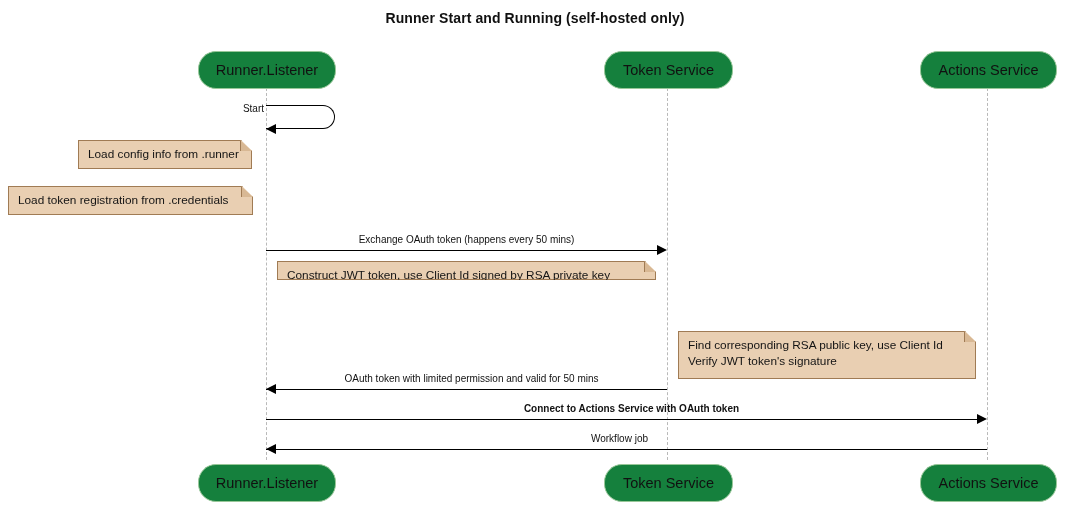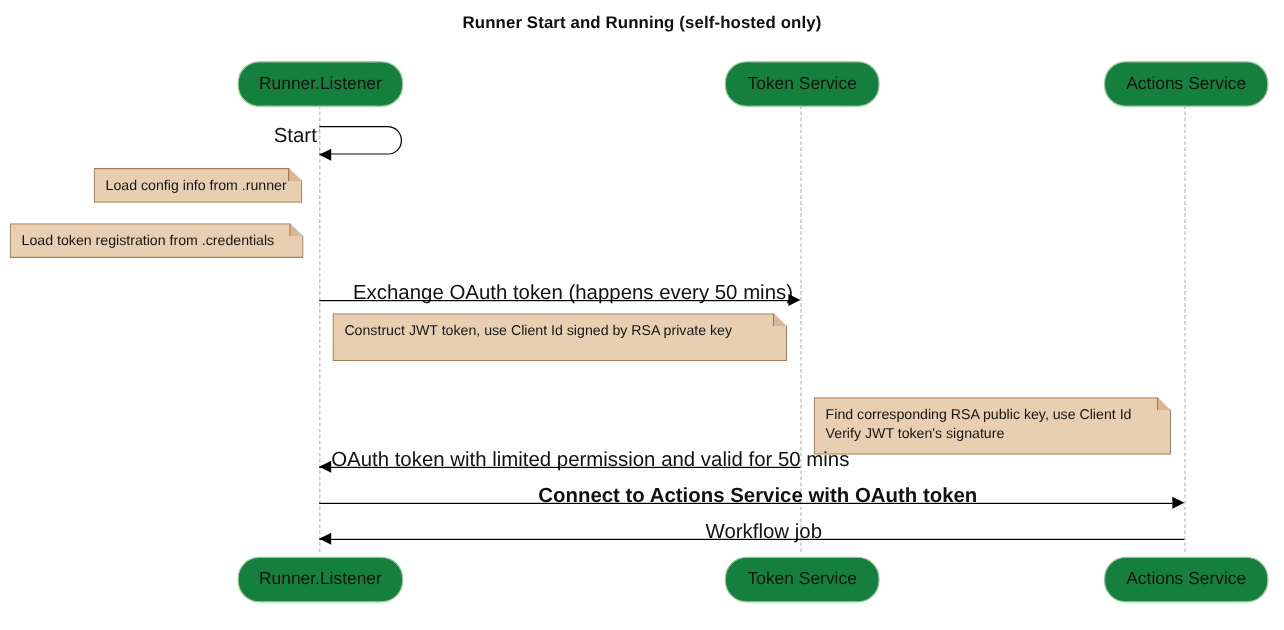--- a/index.html
+++ b/index.html
@@ -33,21 +33,21 @@
   .msg-line{
     position:absolute;height:0;border-top:1.4px solid #000;
   }
   .arrow-head{
     position:absolute;width:0;height:0;
     border-top:5px solid transparent;border-bottom:5px solid transparent;
   }
   .arrow-head.right{border-left:10px solid #000;}
   .arrow-head.left{border-right:10px solid #000;}
   .msg-label{
-    position:absolute;font-size:17px;color:#111;white-space:nowrap;
+    position:absolute;font-size:10px;color:#111;white-space:nowrap;
     text-align:center;
   }
 
   
   .self-loop{
     position:absolute;box-sizing:border-box;
     border:1.4px solid #000;border-left:none;
     border-top-right-radius:12px;border-bottom-right-radius:12px;
   }
 
@@ -95,44 +95,44 @@
   <div class="note-wrap" style="left:78px;top:140px;">
     <div class="note" style="position:relative;width:174px;height:29px;">Load config info from .runner</div>
     <div class="note-fold"></div>
   </div>
 
   <div class="note-wrap" style="left:8px;top:186px;">
     <div class="note" style="position:relative;width:245px;height:29px;">Load token registration from .credentials</div>
     <div class="note-fold"></div>
   </div>
 
-  <div class="msg-label" style="left:266px;top:234px;width:401px;margin-left:11px;">Exchange OAuth token (happens every 50 mins)</div>
+  <div class="msg-label" style="left:266px;top:234px;width:401px;">Exchange OAuth token (happens every 50 mins)</div>
   <div class="msg-line" style="left:266px;top:250px;width:391px;"></div>
   <div class="arrow-head right" style="left:657px;top:245px;"></div>
 
   <div class="note-wrap" style="left:277px;top:261px;">
-    <div class="note" style="position:relative;width:379px;height:40px;">Construct JWT token, use Client Id signed by RSA private key</div>
+    <div class="note" style="position:relative;width:379px;height:19px;">Construct JWT token, use Client Id signed by RSA private key</div>
     <div class="note-fold"></div>
   </div>
 
   <div class="note-wrap" style="left:678px;top:309px;margin-top:22px;">
     <div class="note" style="position:relative;width:298px;height:48px;">Find corresponding RSA public key, use Client Id
 Verify JWT token's signature</div>
     <div class="note-fold"></div>
   </div>
 
   <div class="msg-label" style="left:276px;top:373px;width:391px;">OAuth token with limited permission and valid for 50 mins</div>
   <div class="msg-line" style="left:266px;top:389px;width:401px;"></div>
   <div class="arrow-head left" style="left:266px;top:384px;"></div>
 
   <div class="msg-label" style="left:276px;top:403px;width:711px;font-weight:bold;">Connect to Actions Service with OAuth token</div>
   <div class="msg-line" style="left:266px;top:419px;width:711px;"></div>
   <div class="arrow-head right" style="left:977px;top:414px;"></div>
 
-  <div class="msg-label" style="left:281px;top:433px;width:711px;">Workflow job</div>
+  <div class="msg-label" style="left:264px;top:433px;width:711px;">Workflow job</div>
   <div class="msg-line" style="left:266px;top:449px;width:721px;"></div>
   <div class="arrow-head left" style="left:266px;top:444px;"></div>
 
   <div class="participant" style="left:198px;top:464px;width:136px;">
     <span>Runner.Listener</span>
   </div>
   <div class="participant" style="left:604px;top:464px;width:127px;">
     <span>Token Service</span>
   </div>
   <div class="participant" style="left:920px;top:464px;width:135px;">

